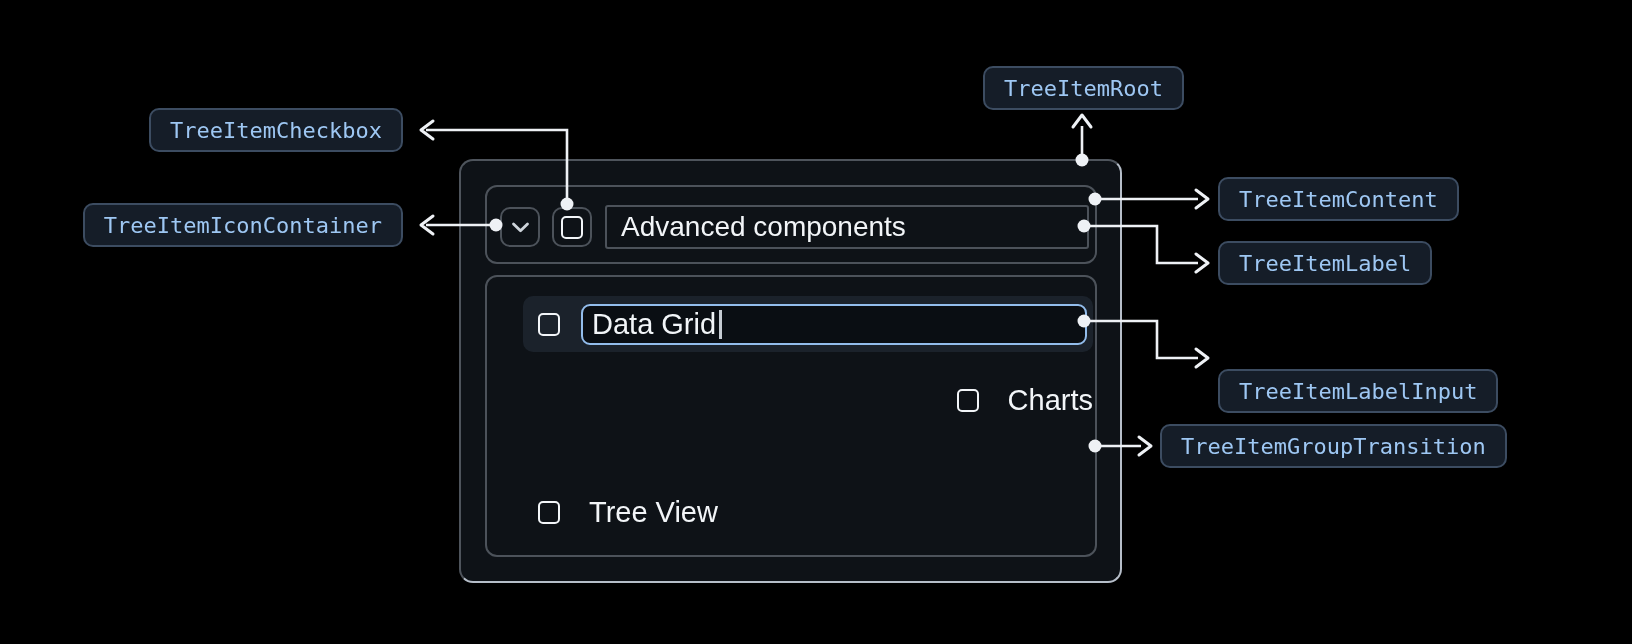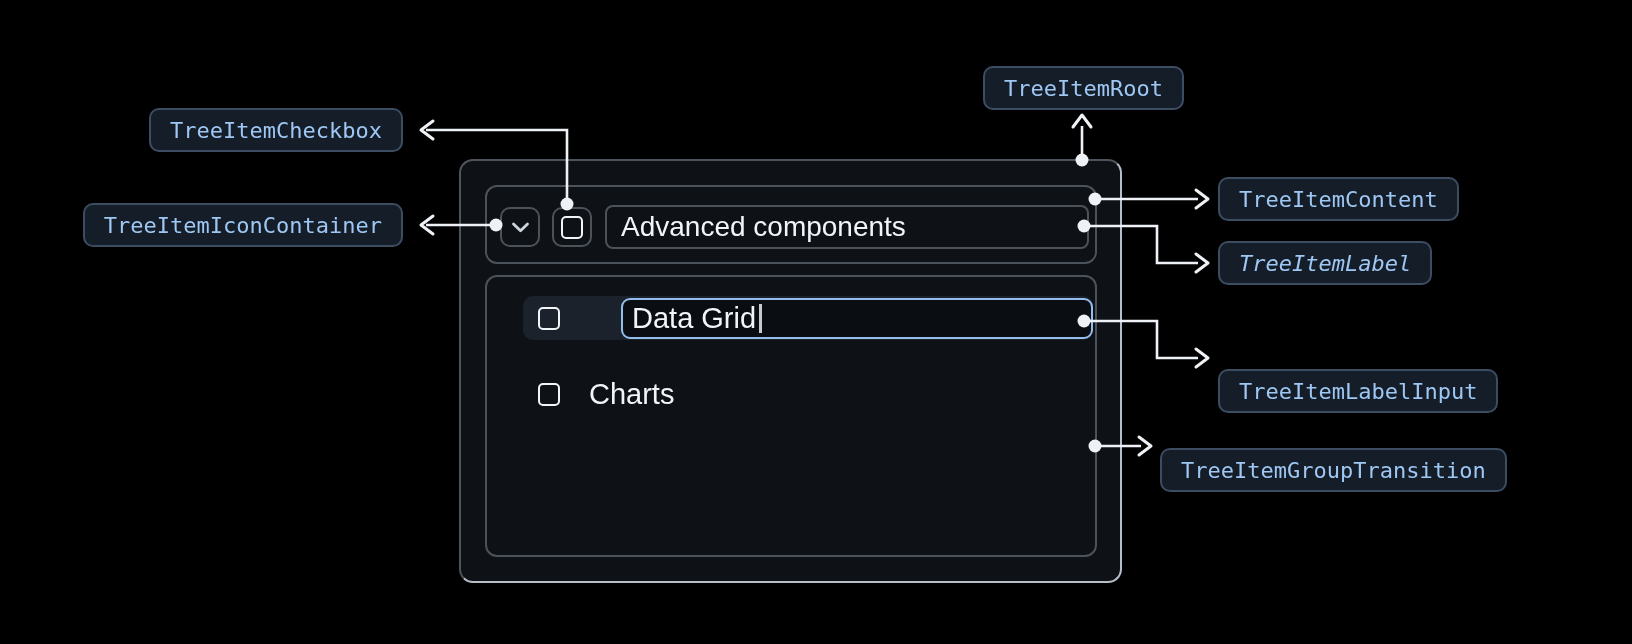--- a/index.html
+++ b/index.html
@@ -32,23 +32,23 @@
     position:absolute;height:44px;display:inline-flex;align-items:center;
     padding:15px 19px;background:var(--badge-bg);
     border:2px solid var(--badge-border);border-radius:10px;
     font-family:"DejaVu Sans Mono", monospace;font-size:22px;
     color:var(--badge-text);white-space:nowrap;letter-spacing:0;
   }
   #badge-checkbox        {top:108px;right:1229px;}
   #badge-icon-container  {top:203px;right:1229px;}
   #badge-root            {top:66px; left:983px;}
   #badge-content         {top:177px;left:1218px;}
-  #badge-label           {top:241px;left:1218px;font-style:italic;}
+  #badge-label           {top:241px;left:1218px;}
   #badge-label-input     {top:336px;left:1218px;margin-top:33px;}
-  #badge-group-transition{top:424px;left:1160px;margin-top:24px;}
+  #badge-group-transition{top:424px;left:1160px;}
 
   
   #root-box{
     position:absolute;left:459px;top:159px;width:663px;height:424px;
     background:var(--panel-bg);
     border:2px solid var(--panel-border);
     border-right-color:var(--panel-border-bright);
     border-bottom-color:var(--panel-border-bright);
     border-radius:14px;
   }
@@ -66,36 +66,36 @@
     border:2px solid var(--box-border);border-radius:10px;
     display:flex;align-items:center;justify-content:center;cursor:pointer;
   }
   .checkbox-square{
     display:inline-block;width:22px;height:23px;
     border:2.5px solid var(--text-primary);border-radius:5px;
     background:transparent;flex:none;
   }
   #label-box{
     position:absolute;left:118px;top:18px;width:484px;height:44px;
-    border:2px solid var(--box-border);border-radius:8px;
+    border:2px solid var(--box-border);border-radius:3px;
     display:flex;align-items:center;padding-left:14px;
     font-size:28px;color:var(--text-primary);
   }
   #group-box{
     position:absolute;left:24px;top:114px;width:612px;height:282px;
     border:2px solid var(--box-border);border-radius:12px;
   }
   .row{
     position:absolute;left:36px;width:570px;display:flex;align-items:center;
     font-size:29px;color:var(--text-primary);cursor:pointer;
   }
   .row .checkbox-square{margin-left:15px;}
   .row .row-label{margin-left:29px;}
-  #row-1{top:19px;height:44px;background:var(--row-highlight-bg);border-radius:10px;gap:40px;}
-  #row-2{top:86px;height:62px;}
+  #row-1{top:19px;height:56px;background:var(--row-highlight-bg);border-radius:10px;}
+  #row-2{top:92px;height:62px;justify-content:flex-end;}
   #row-3{top:142px;height:62px;}
   #row-4{top:204px;height:62px;}
   #label-input{
     margin-left:21px;width:506px;height:41px;
     background:var(--input-bg);
     border:2.5px solid var(--accent-blue);border-radius:9px;
     display:flex;align-items:center;padding-left:9px;
     font-size:29px;color:var(--text-primary);cursor:text;
   }
   .caret{
@@ -140,20 +140,24 @@
           <span class="caret"></span>
         </div>
       </div>
 
       <div class="row" id="row-2">
         <span class="checkbox-square" role="checkbox" aria-checked="false"></span>
         <span class="row-label">Charts</span>
       </div>
 
 
+      <div class="row" id="row-4">
+        <span class="checkbox-square" role="checkbox" aria-checked="false"></span>
+        <span class="row-label">Tree View</span>
+      </div>
 
     </div>
   </div>
 
   <div class="badge" id="badge-icon-container">TreeItemIconContainer</div>
   <div class="badge" id="badge-checkbox">TreeItemCheckbox</div>
   <div class="badge" id="badge-root">TreeItemRoot</div>
   <div class="badge" id="badge-content">TreeItemContent</div>
   <div class="badge" id="badge-label">TreeItemLabel</div>
   <div class="badge" id="badge-label-input">TreeItemLabelInput</div>

